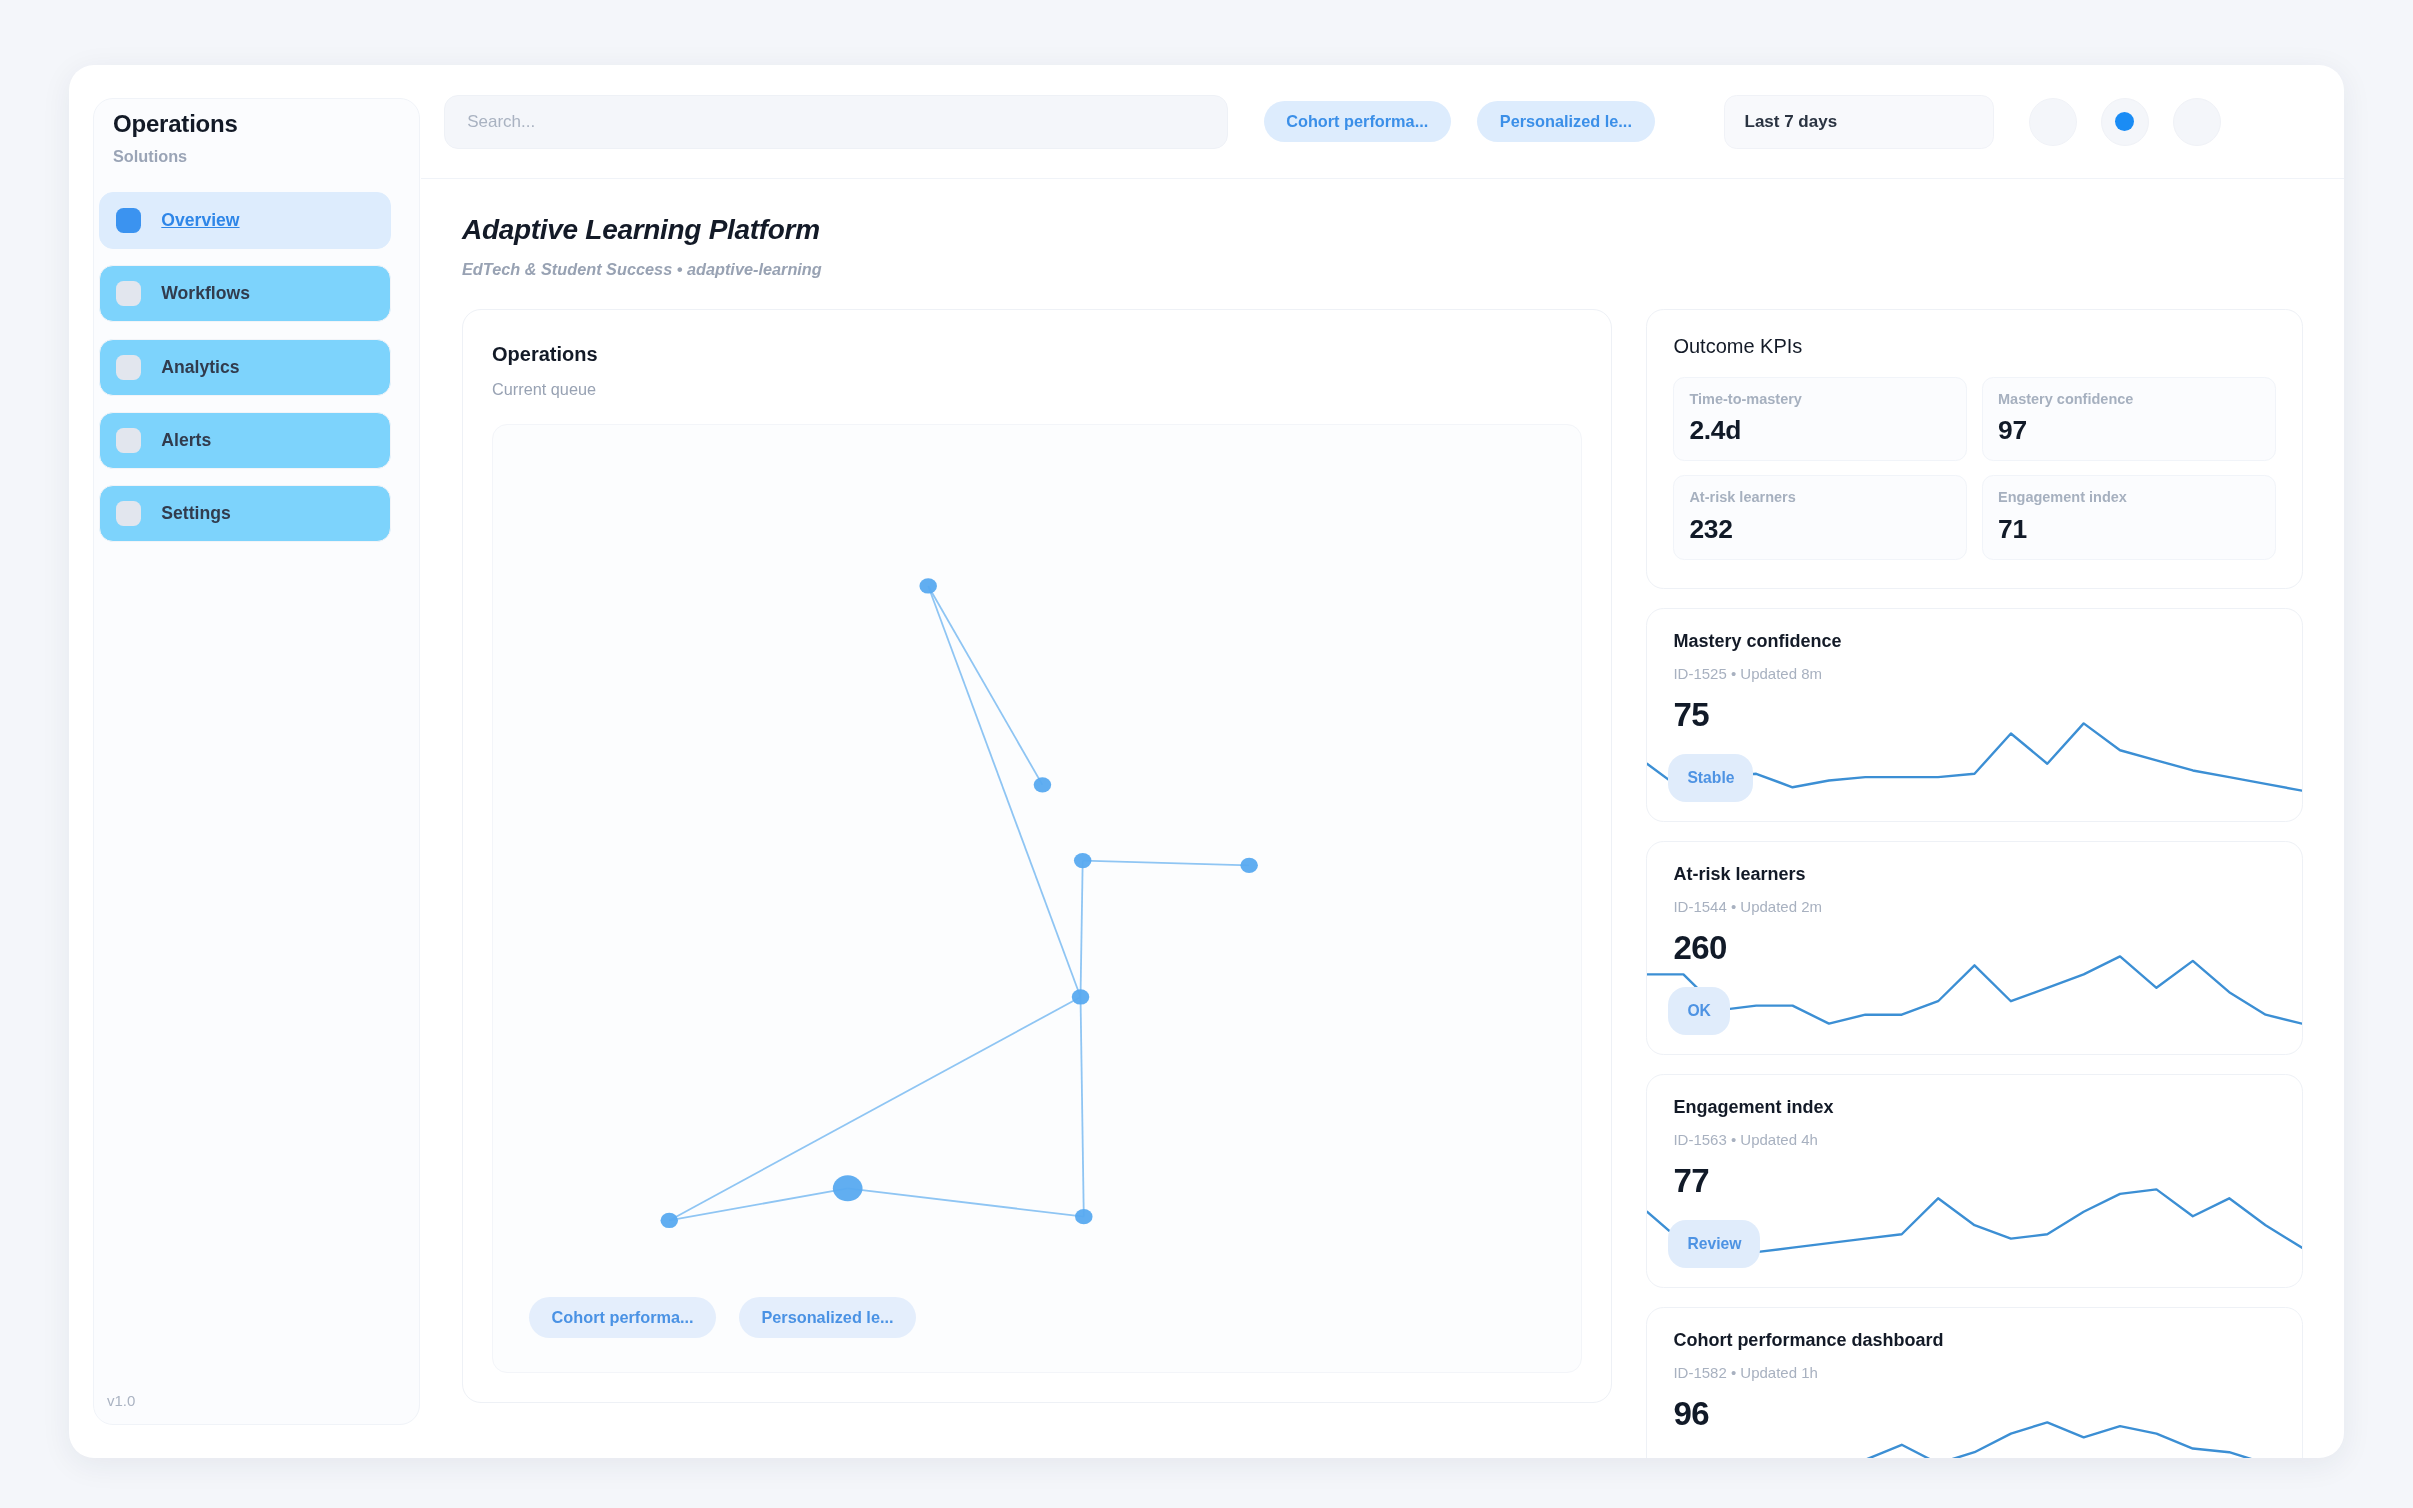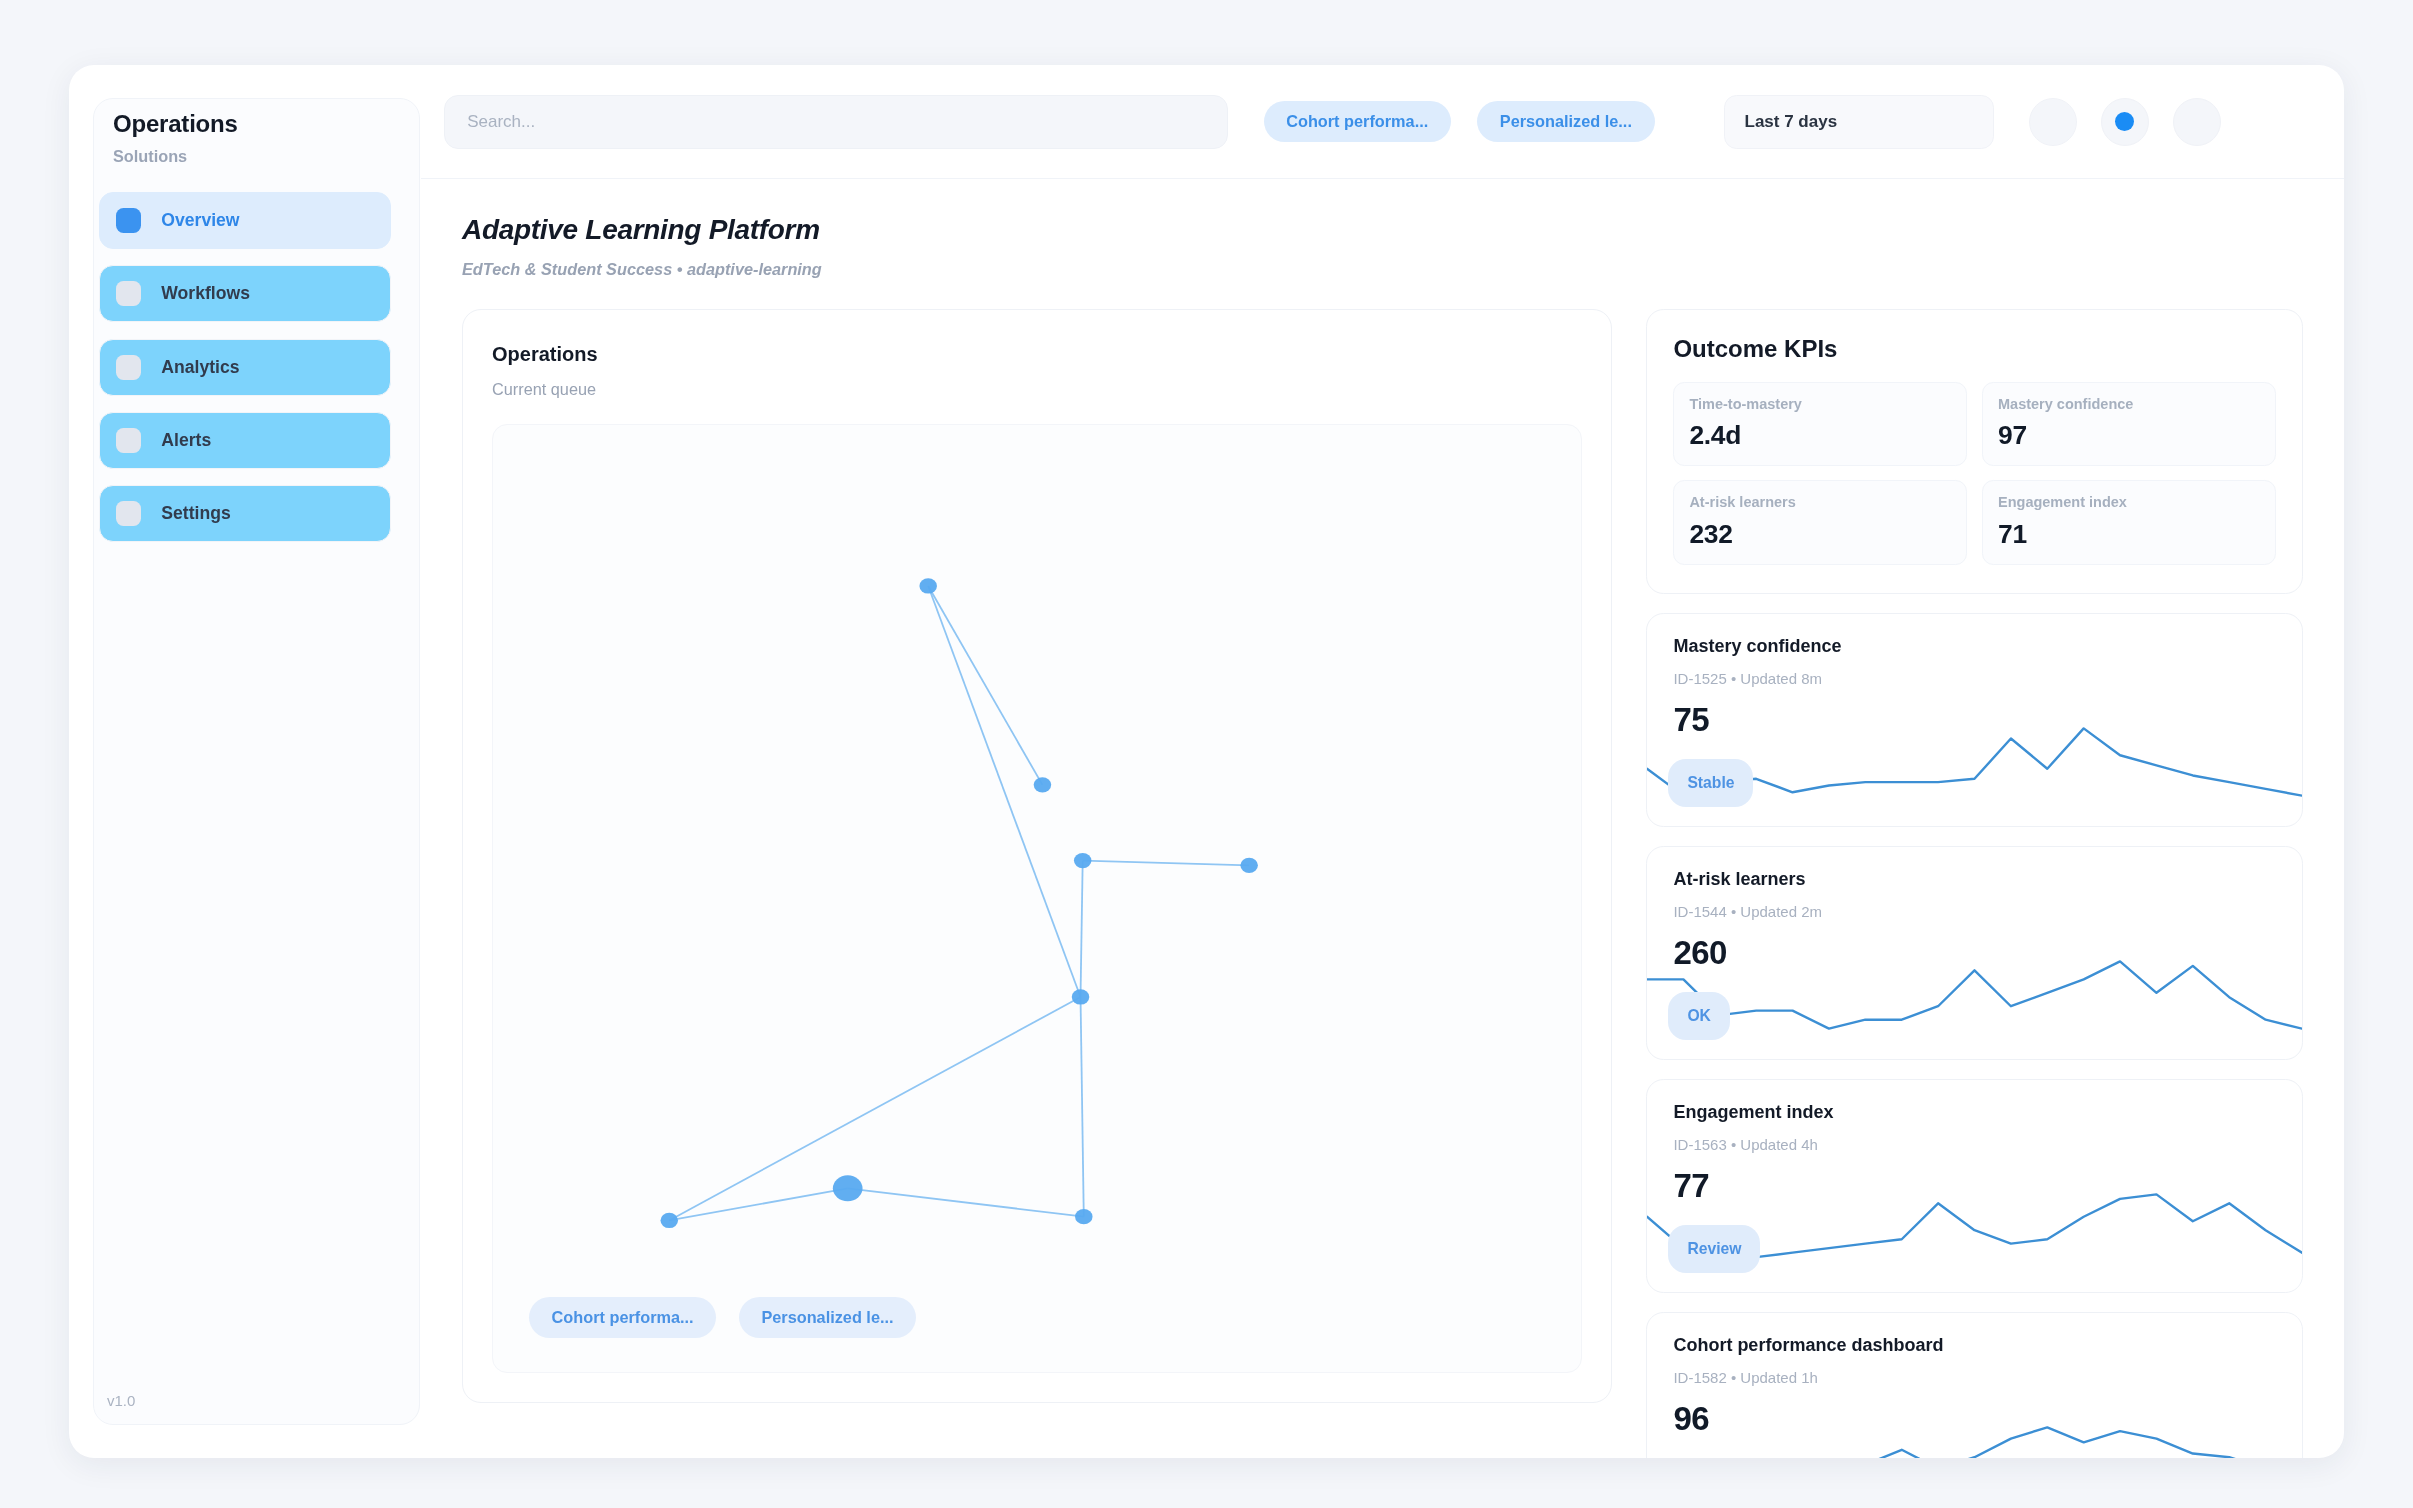--- a/index.html
+++ b/index.html
@@ -83,21 +83,21 @@
     background: #e2e6ee;
     flex: 0 0 25px;
   }
   .nav-item.active .nav-dot { background: #3b93f0; }
   .nav-label {
     margin-left: 20px;
     font-size: 17.6px;
     font-weight: bold;
     color: #313b4d;
   }
-  .nav-item.active .nav-label { color: #2e86e8; }
+  .nav-item.active .nav-label { color: #2e86e8; text-decoration: underline; }
 
   #version-label {
     position: absolute;
     left: 38px;
     bottom: 49px;
     font-size: 15px;
     color: #aab3c2;
     z-index: 3;
   }
 
@@ -252,21 +252,21 @@
     flex-direction: column;
     gap: 19px;
   }
 
   #kpi-panel {
     background: #ffffff;
     border: 1.3px solid #eef1f6;
     border-radius: 17.6px;
     padding: 25px 26.4px 28px 26.4px;
   }
-  #kpi-title { font-size: 24px; font-weight: bold; color: #131a27; }
+  #kpi-title { font-size: 20px; font-weight: normal; color: #131a27; }
   #kpi-grid {
     margin-top: 19px;
     display: grid;
     grid-template-columns: 1fr 1fr;
     gap: 14px 15px;
   }
   .kpi-cell {
     background: #fbfcfe;
     border: 1.3px solid #f1f4f9;
     border-radius: 11.3px;

